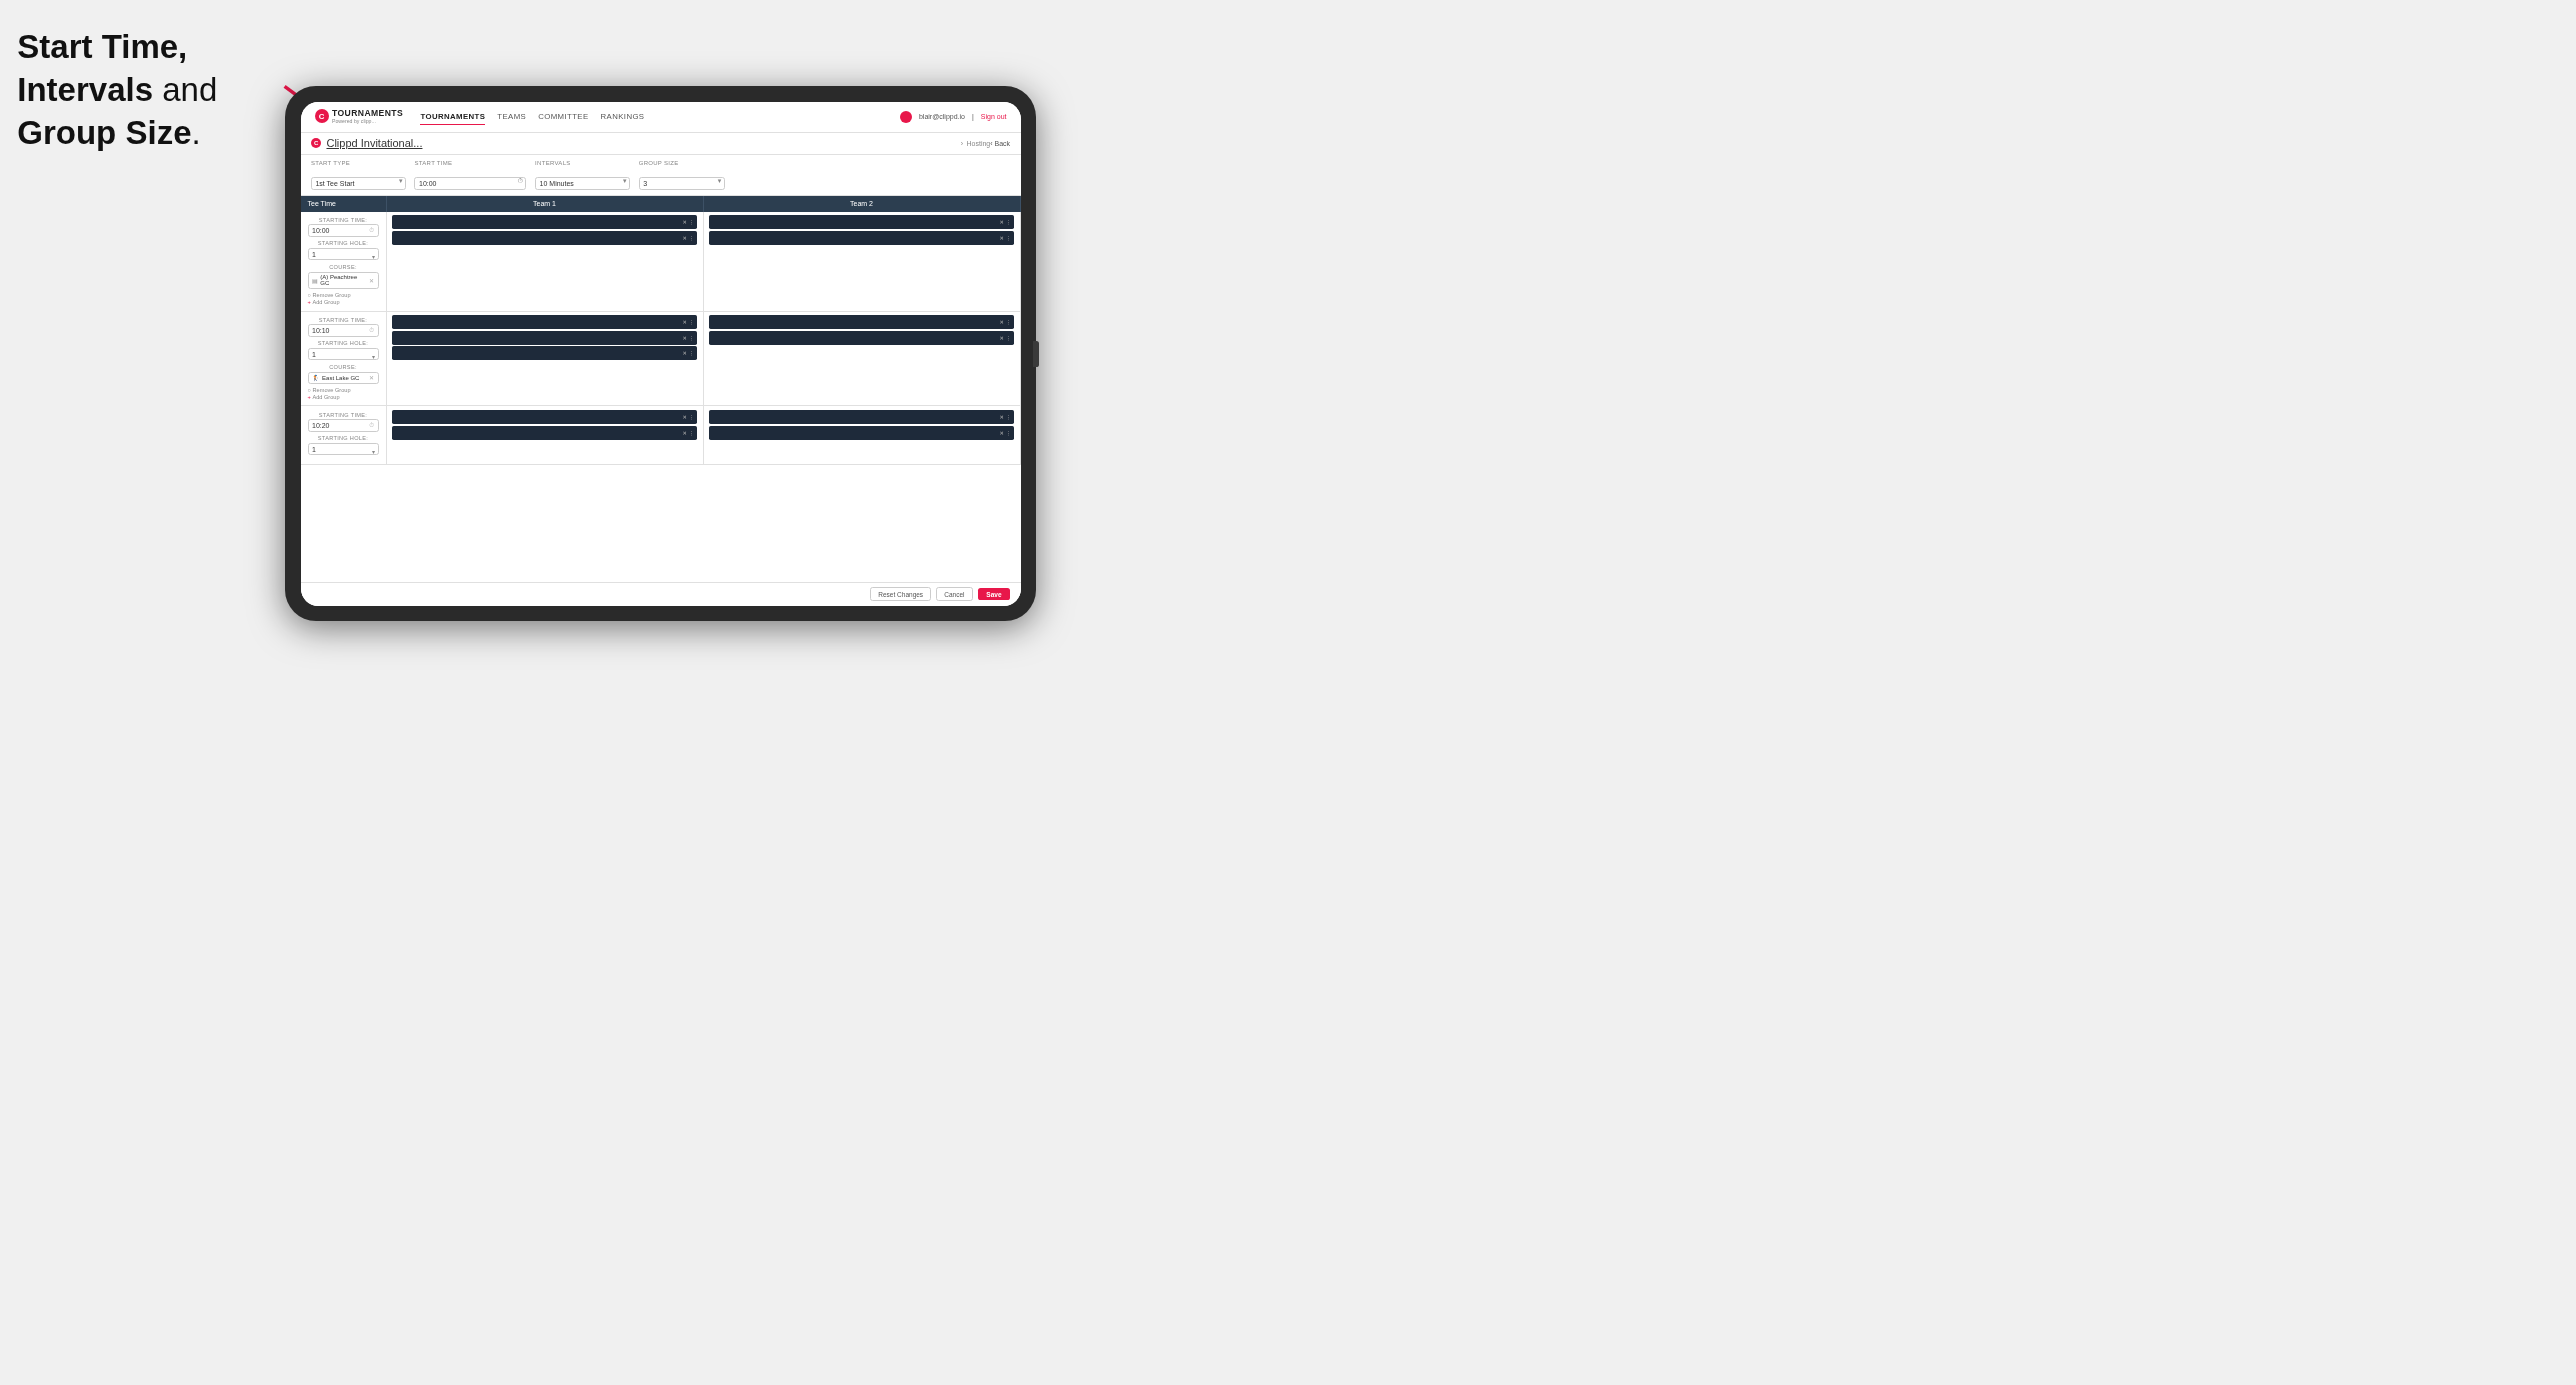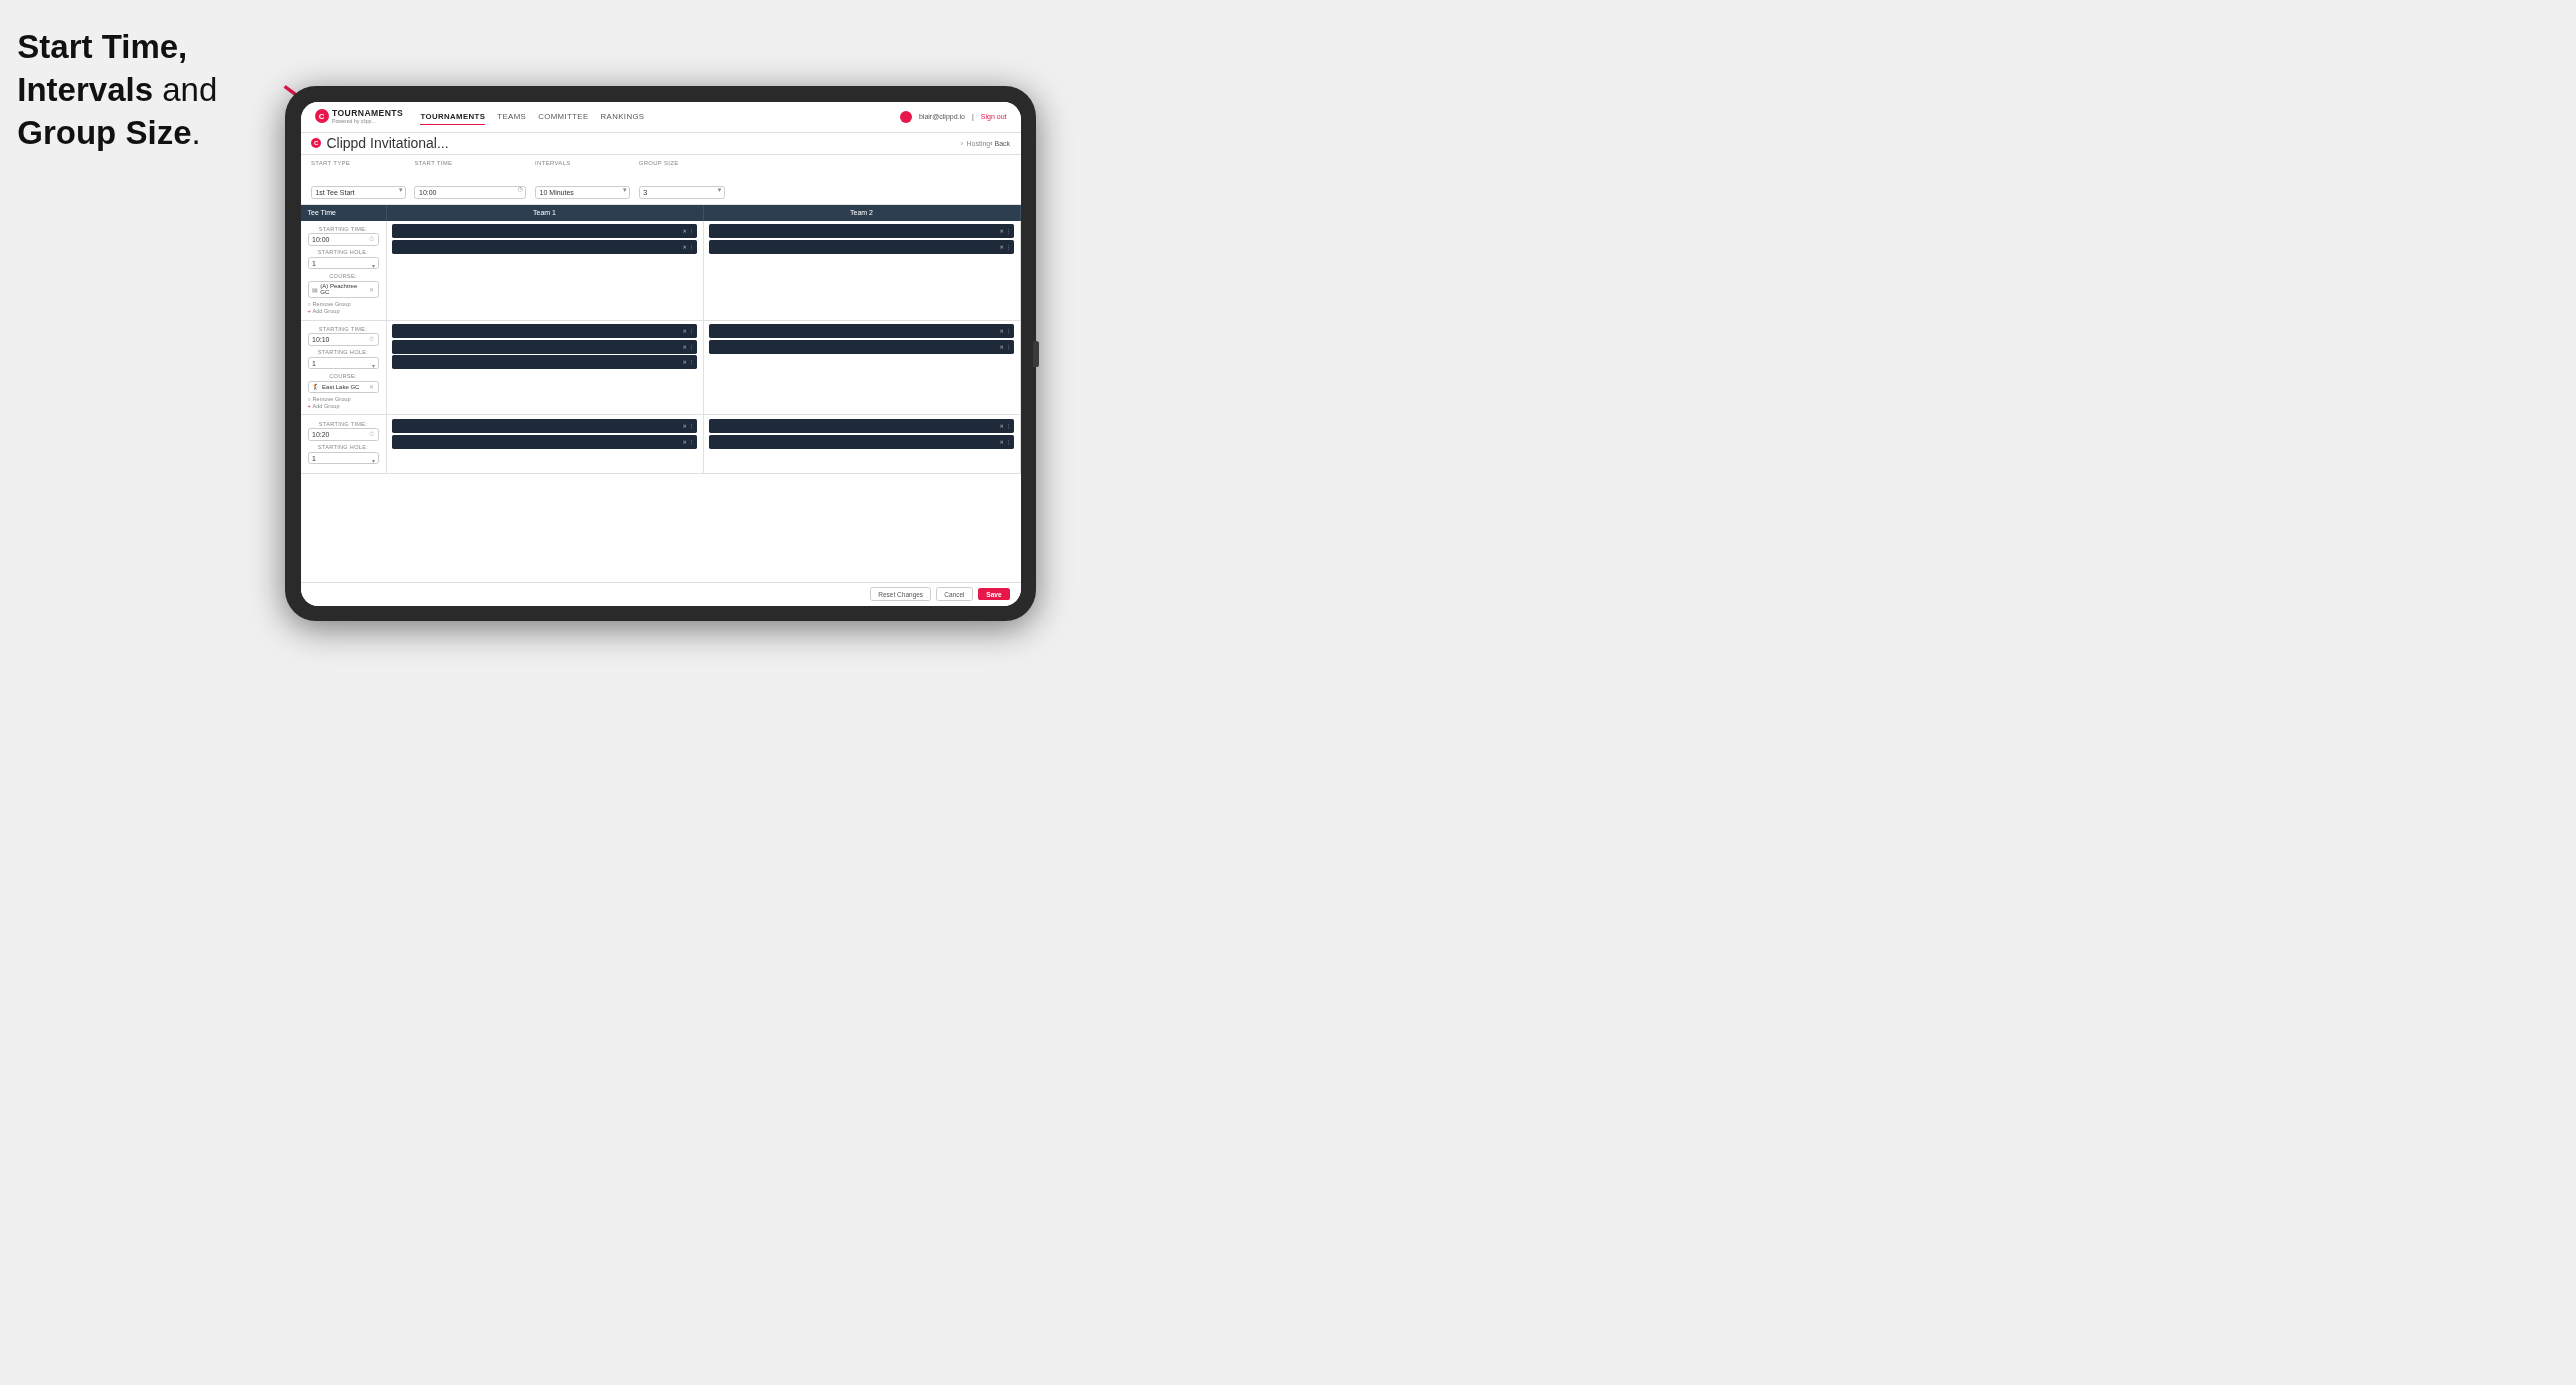--- a/index.html
+++ b/index.html
@@ -153,23 +153,24 @@
       border-radius: 50%;
       display: flex;
       align-items: center;
       justify-content: center;
       color: white;
       font-size: 6px;
       font-weight: 900;
       margin-right: 5.2px;
     }
     .sub-header-title {
-      font-size: 14px;
+      font-size: 11px;
       color: #333;
       flex: 1;
+      text-decoration: underline;
     }
     .sub-header-breadcrumb {
       font-size: 7px;
       color: #888;
       margin-left: 3.5px;
     }
     .back-btn {
       font-size: 7px;
       color: #555;
       cursor: pointer;
@@ -181,21 +182,21 @@
       gap: 8.6px;
       padding: 5.2px 10.4px;
       background: #fff;
       border-bottom: 0.9px solid #e0e0e0;
       flex-shrink: 0;
       align-items: flex-end;
     }
     .setting-group {
       display: flex;
       flex-direction: column;
-      gap: 16px;
+      gap: 7px;
     }
     .setting-label {
       font-size: 6px;
       color: #888;
       text-transform: uppercase;
       letter-spacing: 0.3px;
     }
     .setting-select {
       border: 0.9px solid #ccc;
       border-radius: 2.6px;

